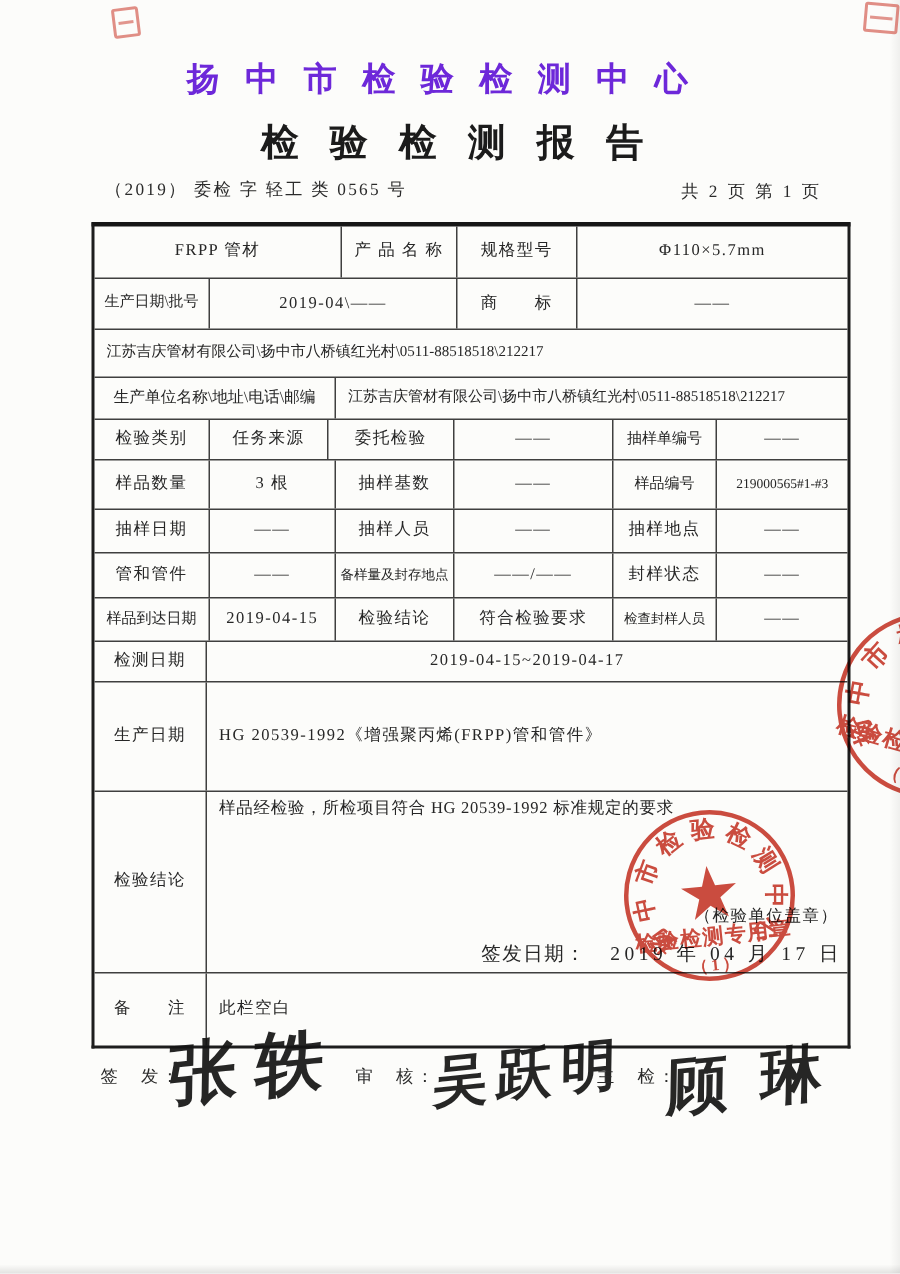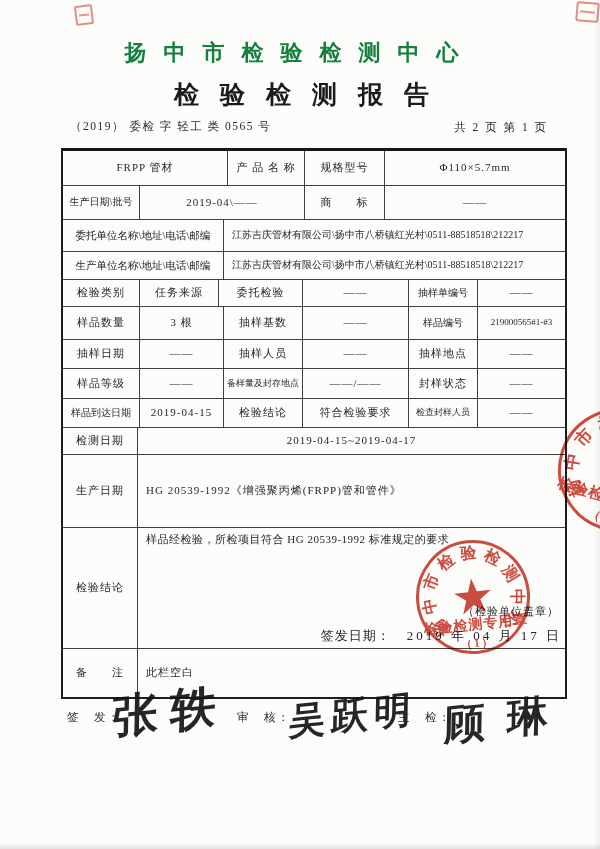--- a/index.html
+++ b/index.html
@@ -4,21 +4,21 @@
 <style>
   html,body{margin:0;padding:0;background:#e8e8e8;}
   .page{position:relative;width:600px;height:849px;background:#fcfcfa;overflow:hidden;
         font-family:"Liberation Serif","DejaVu Serif",serif;color:#262626;}
   .page::after{content:"";position:absolute;left:0;right:0;bottom:0;height:6px;
         background:linear-gradient(to bottom,rgba(0,0,0,0),rgba(0,0,0,.10));pointer-events:none;}
   .page::before{content:"";position:absolute;top:0;bottom:0;right:0;width:7px;
         background:linear-gradient(to right,rgba(0,0,0,0),rgba(0,0,0,.05));pointer-events:none;}
 
   .org-title{position:absolute;top:38px;left:0;width:100%;text-align:center;
-        font-size:22px;font-weight:bold;letter-spacing:17px;box-sizing:border-box;color:#15803d;}
+        font-size:22px;font-weight:bold;letter-spacing:17px;box-sizing:border-box;color:#6d28d9;}
   .report-title{position:absolute;top:78px;left:0;width:100%;text-align:center;
         font-size:25px;font-weight:bold;letter-spacing:21px;padding-left:24px;box-sizing:border-box;color:#1b1b1b;}
   .meta-left{position:absolute;left:70px;top:119px;font-size:11.5px;letter-spacing:1.5px;color:#2b2b2b;}
   .meta-right{position:absolute;right:52px;top:120px;font-size:11.5px;letter-spacing:2px;color:#2b2b2b;margin-left:28px;}
 
   
   .rtable{position:absolute;left:61px;top:148px;width:502px;
         border:2px solid #1d1d1d;border-top:3px solid #161616;background:transparent;}
   .tr{display:flex;border-bottom:1px solid #3f3f3f;}
   .tr.last{border-bottom:none;}
@@ -87,21 +87,20 @@
     </div>
 
     <div class="tr" style="height:33px">
       <div class="c wA1 sm">生产日期\批号</div>
       <div class="c wA2">2019-04\——</div>
       <div class="c wA3">商　　标</div>
       <div class="c wA4 end">——</div>
     </div>
 
     <div class="tr" style="height:31px">
-      <div class="c wB1 longlab">委托单位名称\地址\电话\邮编</div>
       <div class="c wB2 end left sm">江苏吉庆管材有限公司\扬中市八桥镇红光村\0511-88518518\212217</div>
     </div>
 
     <div class="tr" style="height:27px">
       <div class="c wB1 longlab">生产单位名称\地址\电话\邮编</div>
       <div class="c wB2 end left sm">江苏吉庆管材有限公司\扬中市八桥镇红光村\0511-88518518\212217</div>
     </div>
 
     <div class="tr" style="height:26px">
       <div class="c wC1">检验类别</div>
@@ -124,21 +123,21 @@
     <div class="tr" style="height:28px">
       <div class="c wC1">抽样日期</div>
       <div class="c wC2">——</div>
       <div class="c wC3">抽样人员</div>
       <div class="c wC4">——</div>
       <div class="c wC5">抽样地点</div>
       <div class="c wC6 end">——</div>
     </div>
 
     <div class="tr" style="height:29px">
-      <div class="c wC1">样品等级</div>
+      <div class="c wC1">管和管件</div>
       <div class="c wC2">——</div>
       <div class="c wC3 xs">备样量及封存地点</div>
       <div class="c wC4">——/——</div>
       <div class="c wC5">封样状态</div>
       <div class="c wC6 end">——</div>
     </div>
 
     <div class="tr" style="height:28px">
       <div class="c wC1 sm">样品到达日期</div>
       <div class="c wC2">2019-04-15</div>

